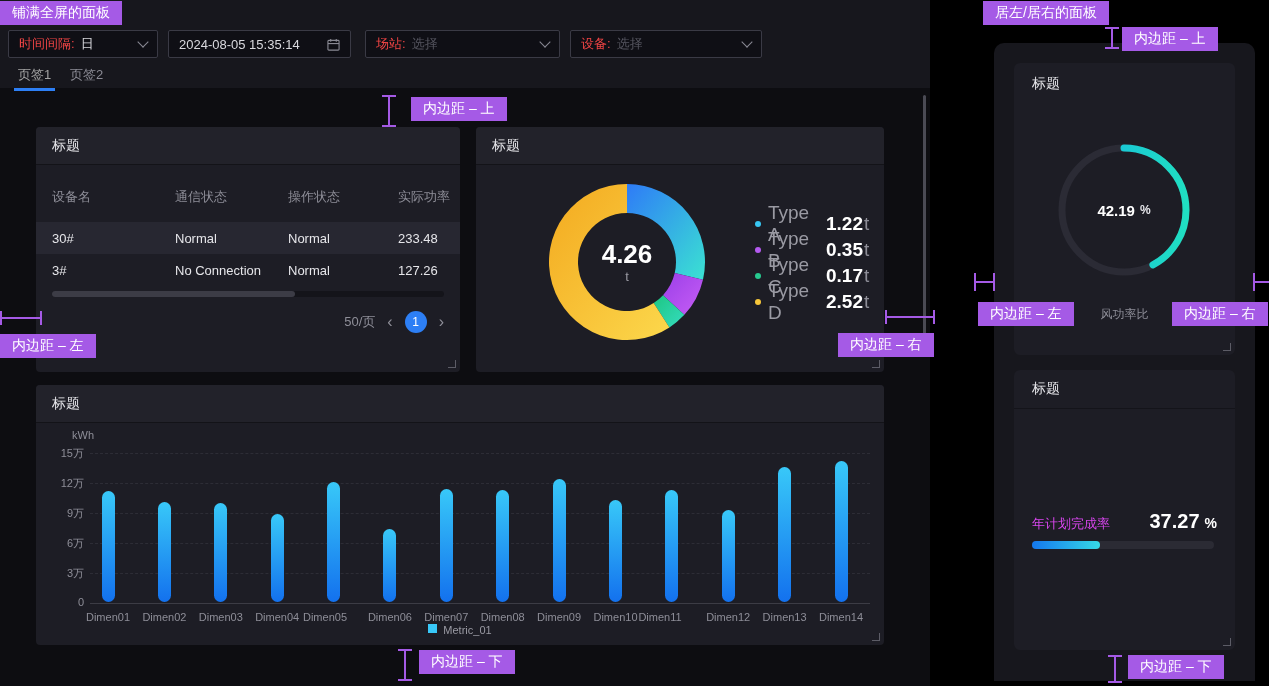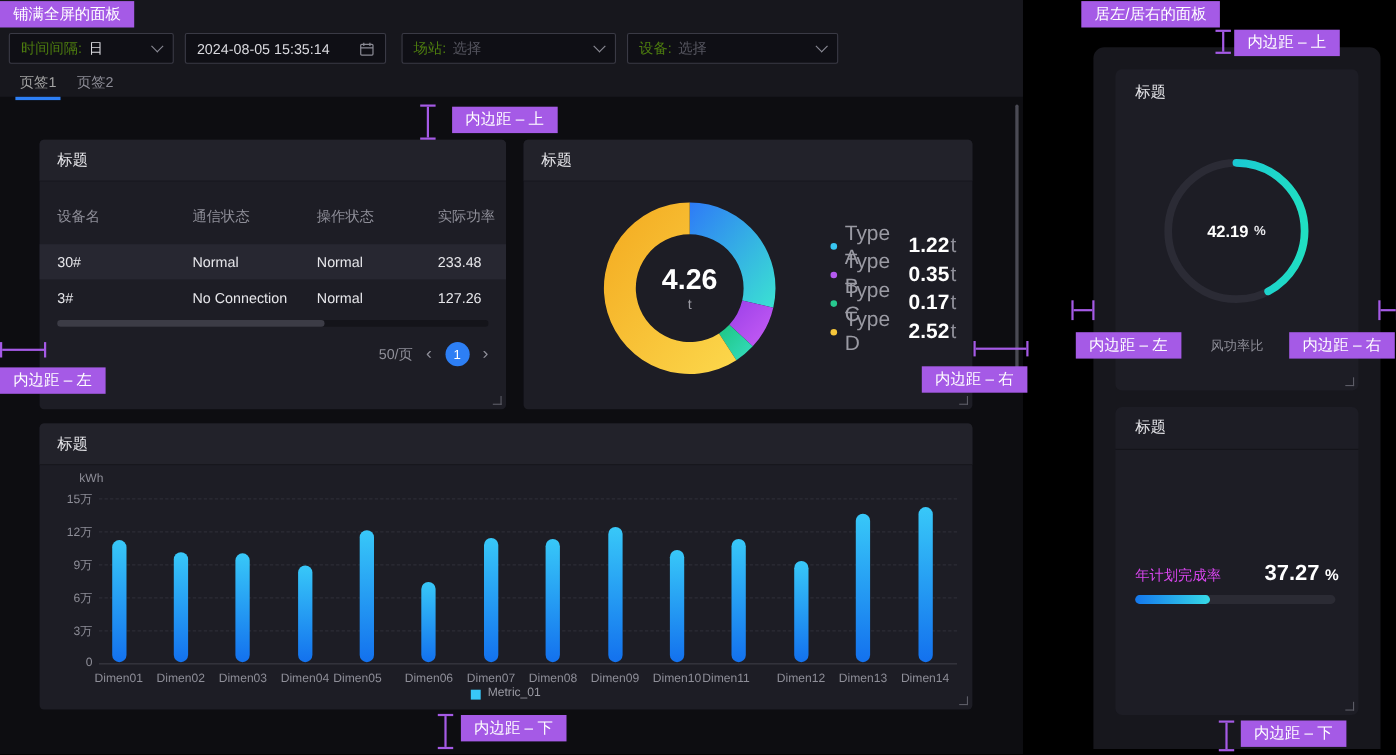--- a/index.html
+++ b/index.html
@@ -4,21 +4,21 @@
 <style>
   html,body{margin:0;padding:0;background:#000;}
   .stage{position:relative;width:1269px;height:686px;background:#000;overflow:hidden;
          font-family:"Liberation Sans","DejaVu Sans",sans-serif;color:#e6e6ea;}
   
   .main{position:absolute;left:0;top:0;width:930px;height:686px;background:#0d0d11;}
   .topbar{position:absolute;left:0;top:0;width:930px;height:88px;background:#17171d;}
   .ctrl{position:absolute;top:30px;height:28px;background:#0f0f15;border:1px solid #3a3a45;
         border-radius:2px;display:flex;align-items:center;padding:0 10px;font-size:13px;
         box-sizing:border-box;gap:6px;}
-  .ctrl .lab{color:#4d7c0f;}
+  .ctrl .lab{color:#ef4444;}
   .ctrl .val{color:#d9d9de;}
   .ctrl .ph{color:#55555f;}
   .chev{width:7px;height:7px;border-right:1.5px solid #8a8a94;border-bottom:1.5px solid #8a8a94;
         transform:rotate(45deg);margin-left:auto;margin-top:-4px;flex:none;}
   .cal{margin-left:auto;flex:none;display:flex;}
   .tab{position:absolute;top:66px;font-size:13px;color:#8b8b95;cursor:default;}
   .tab.active{color:#a3a3a3;}
   .tab.active::after{content:"";position:absolute;left:-4px;right:-4px;bottom:-7px;height:3px;background:#2d7ff5;}
   .vscroll{position:absolute;left:923px;top:95px;width:3px;height:258px;background:#4a4a54;border-radius:2px;}
   
@@ -54,21 +54,21 @@
   .lunit{color:#8e8e98;}
   
   .kwh{position:absolute;left:36px;top:44px;font-size:11px;color:#8e8e98;}
   #bar-plot{position:absolute;left:54px;top:68px;width:780px;height:150px;}
   .gridline{position:absolute;left:0;right:0;border-top:1px dashed #2d2d36;}
   .gridline.solid{border-top:1px solid #3c3c45;}
   .ytick{position:absolute;left:-46px;width:40px;text-align:right;font-size:11px;color:#8e8e98;}
   .bar{position:absolute;bottom:1px;width:13px;border-radius:7px;}
   .xtick{position:absolute;top:158px;width:56px;text-align:center;font-size:11px;color:#8e8e98;}
   .blegend{position:absolute;left:0;right:0;top:239px;display:flex;justify-content:center;
-           align-items:flex-end;gap:6px;font-size:11px;color:#9a9aa3;}
+           align-items:flex-start;gap:6px;font-size:11px;color:#9a9aa3;}
   .bsq{width:9px;height:9px;background:#2bc0f2;flex:none;}
   
   .side{position:absolute;left:994px;top:43px;width:261px;height:638px;background:#17171d;
         border-radius:10px 10px 0 0;}
   .scard{position:absolute;left:20px;width:221px;background:#1d1d25;border-radius:6px;}
   .stitle{position:absolute;left:18px;top:12px;font-size:14px;color:#e8e8ec;}
   .scard-h{height:39px;border-bottom:1px solid #14141a;display:flex;align-items:center;
            padding:0 18px;font-size:14px;color:#e8e8ec;box-sizing:border-box;}
   .gsvg{position:absolute;left:40px;top:77px;}
   .gcenter{position:absolute;left:40px;top:77px;width:140px;height:140px;display:flex;align-items:center;

